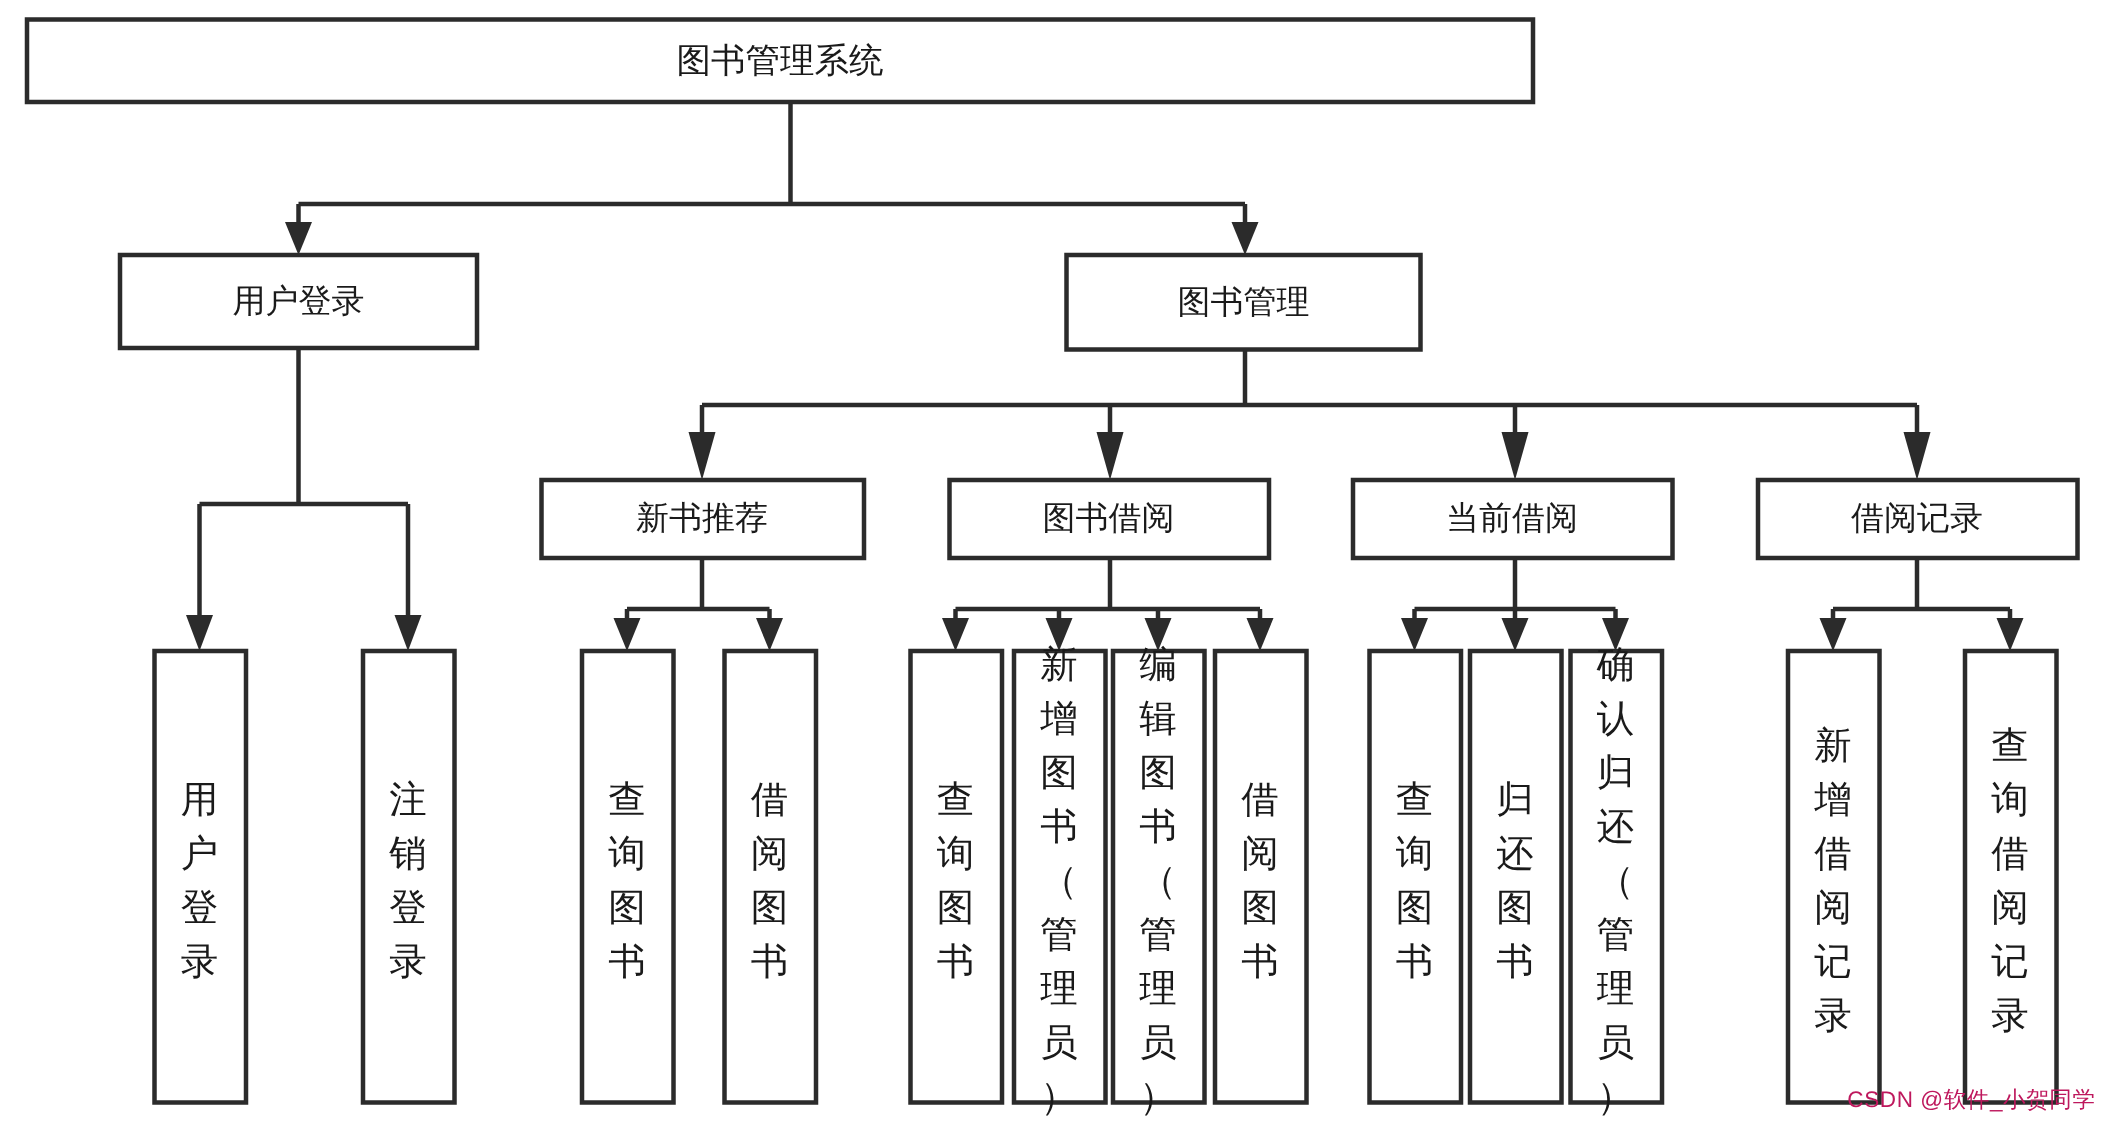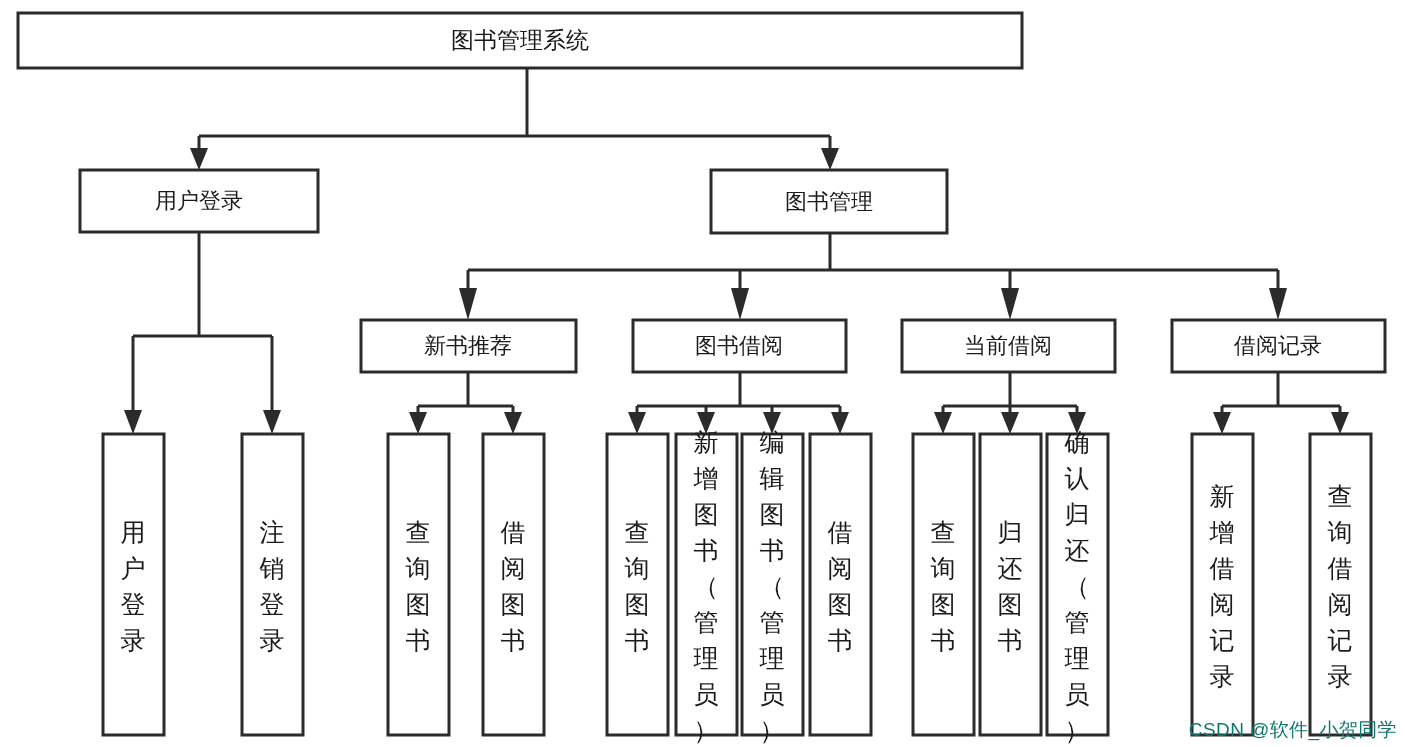--- a/index.html
+++ b/index.html
@@ -55,22 +55,22 @@
     font-family: "Liberation Sans", "DejaVu Sans", sans-serif;
     fill: #1a1a1a;
     font-size: 25px;
     text-anchor: middle;
   }
   .watermark {
     position: absolute;
     right: 8px;
     bottom: 4px;
     font-family: "Liberation Sans", "DejaVu Sans", sans-serif;
-    font-size: 19px;
-    color: #0f766e;
+    font-size: 15px;
+    color: #be185d;
     letter-spacing: 0.4px;
     white-space: nowrap;
     user-select: none;
   }
 </style>
 </head>
 <body>
 
 <div id="diagram-root">
   <svg class="flowchart" viewBox="0 0 1405 747" xmlns="http://www.w3.org/2000/svg">

